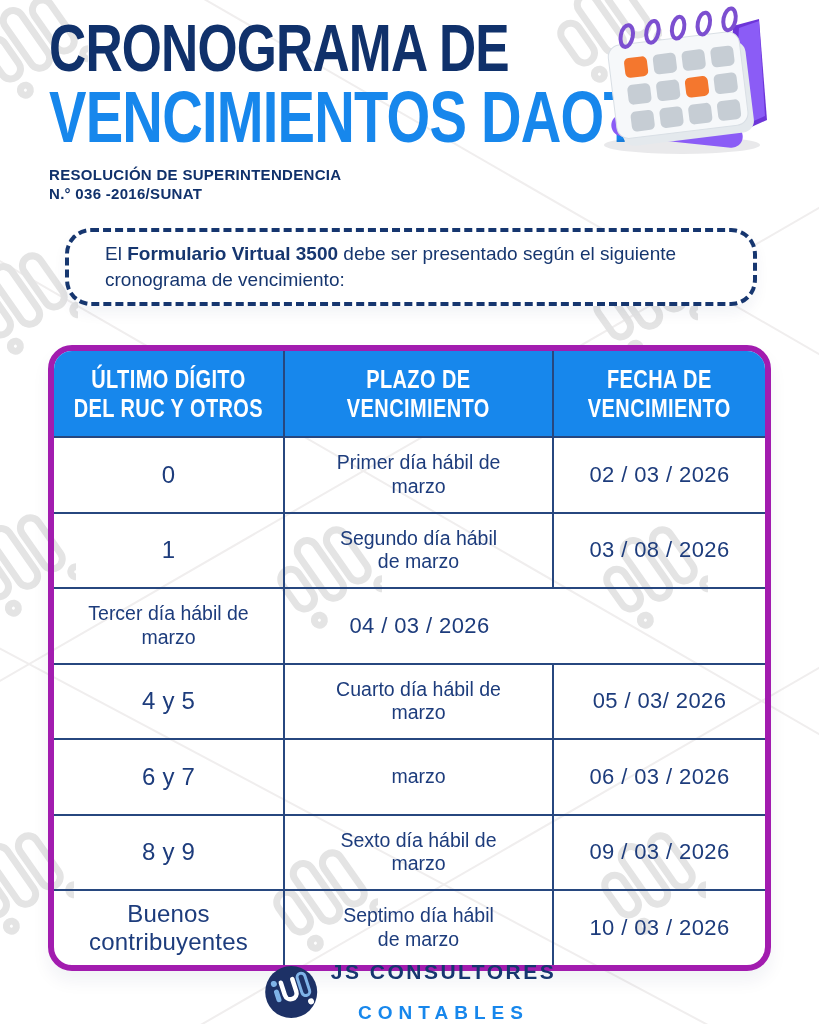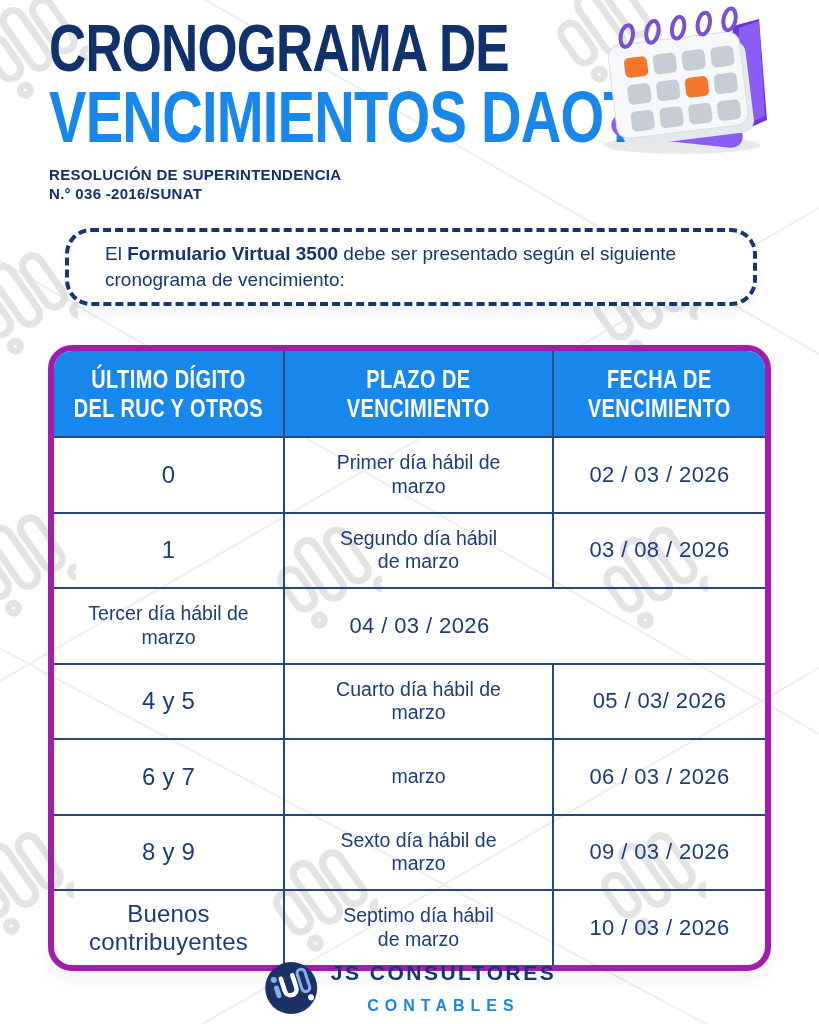--- a/index.html
+++ b/index.html
@@ -55,21 +55,21 @@
   .td.digit{font-size:24px;line-height:1.15;letter-spacing:.2px;}
   .td.plazo{font-size:19.5px;line-height:1.2;}
   .td.fecha{font-size:22px;letter-spacing:.4px;}
   
   .footer{
     position:absolute;left:50%;top:960px;transform:translateX(-50%);z-index:2;
     display:flex;align-items:center;gap:12px;
   }
   .brand-text{text-align:center;}
   .brand-l1{color:#16366f;font-size:21px;font-weight:700;letter-spacing:2.5px;white-space:nowrap;}
-  .brand-l2{color:#1787ec;font-size:16px;font-weight:700;letter-spacing:6px;margin-top:12px;}
+  .brand-l2{color:#1787ec;font-size:19px;font-weight:700;letter-spacing:6px;margin-top:18px;}
 </style>
 </head>
 <body>
 
 <div class="page">
 
   <svg width="0" height="0" style="position:absolute" aria-hidden="true">
     <defs>
       <g id="wmg" fill="none" stroke="#e4e4e4" stroke-width="7">
         <g transform="rotate(-35 55 65)">

